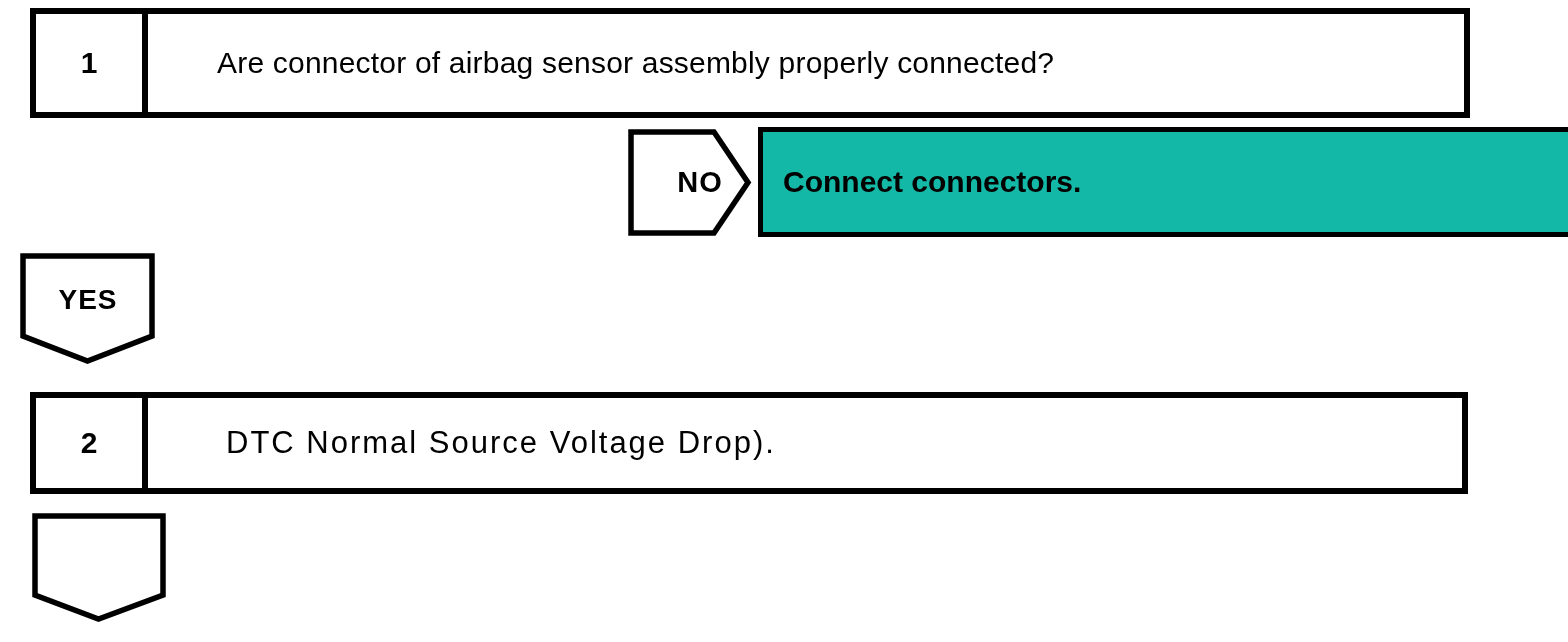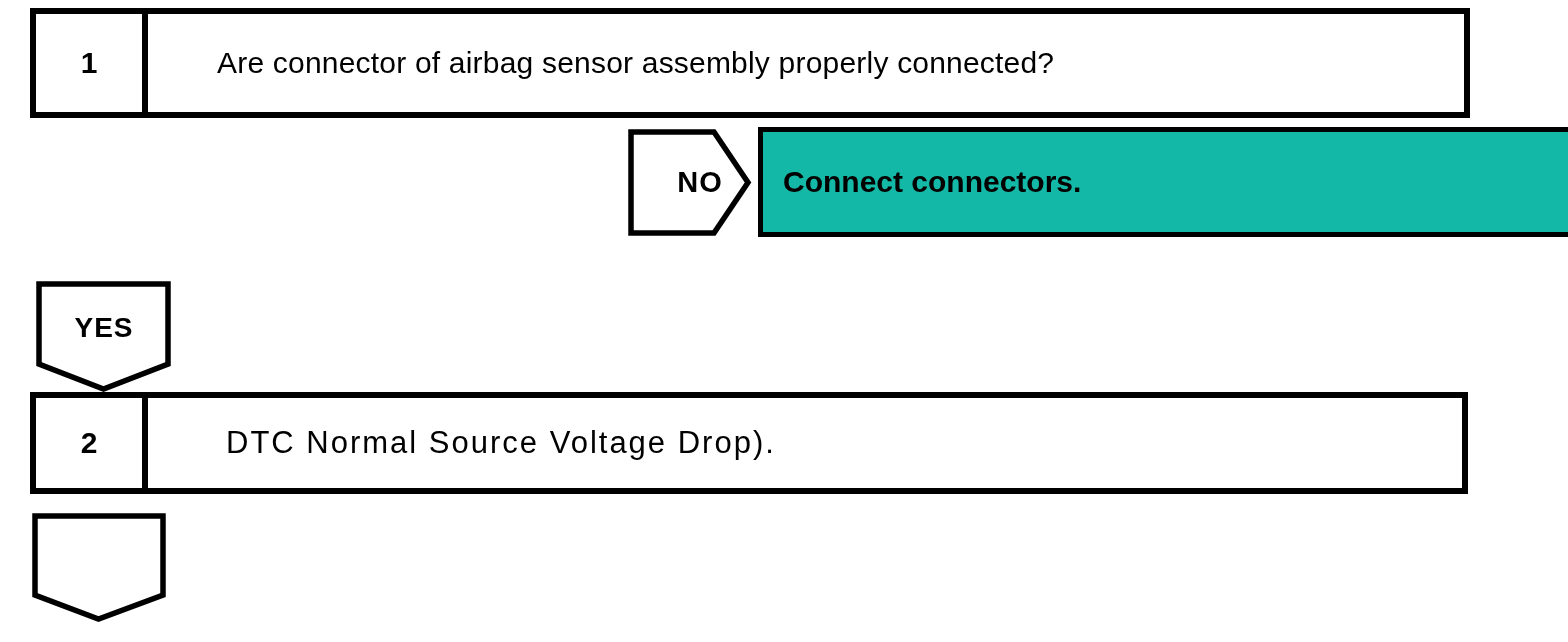--- a/index.html
+++ b/index.html
@@ -109,21 +109,21 @@
     top: 8px;
     width: 136px;
     height: 78px;
     display: flex;
     align-items: center;
     justify-content: center;
     font-weight: bold;
     font-size: 28px;
     letter-spacing: 1px;
   }
-  #yes-tag { left: 36px; top: 253px; margin-top: 28px; }
+  #yes-tag { left: 20px; top: 253px; }
   #end-tag { left: 32px; top: 513px; }
 
   .shape-stroke {
     fill: #ffffff;
     stroke: #000000;
     stroke-width: 5.5;
     stroke-linejoin: miter;
   }
 </style>
 </head>

